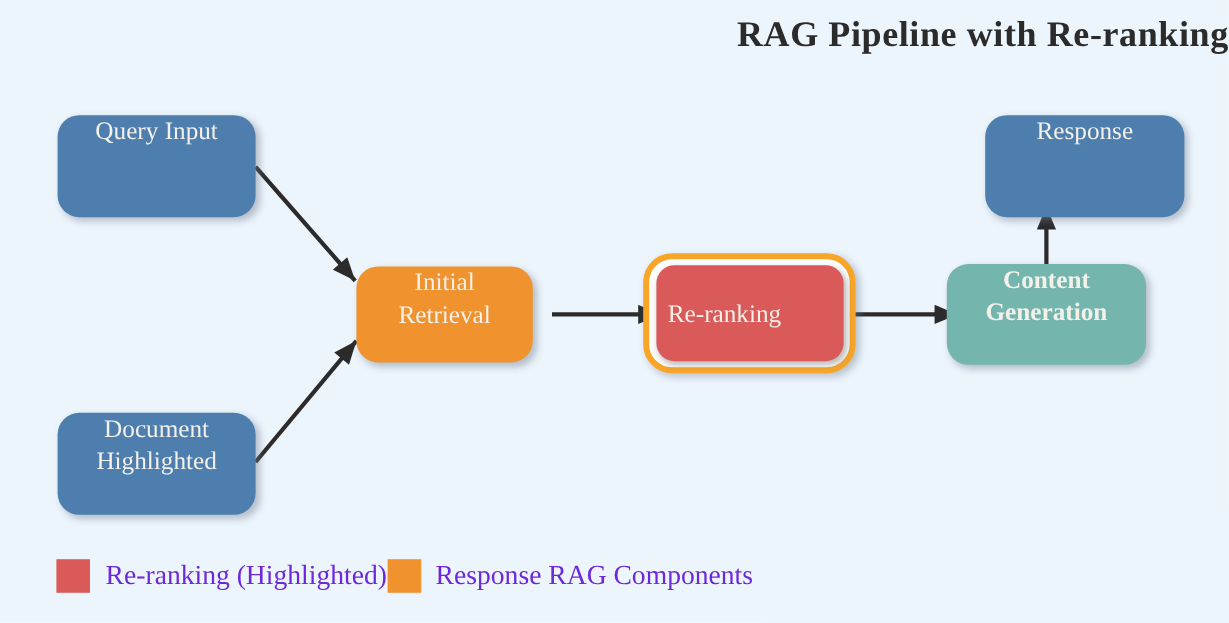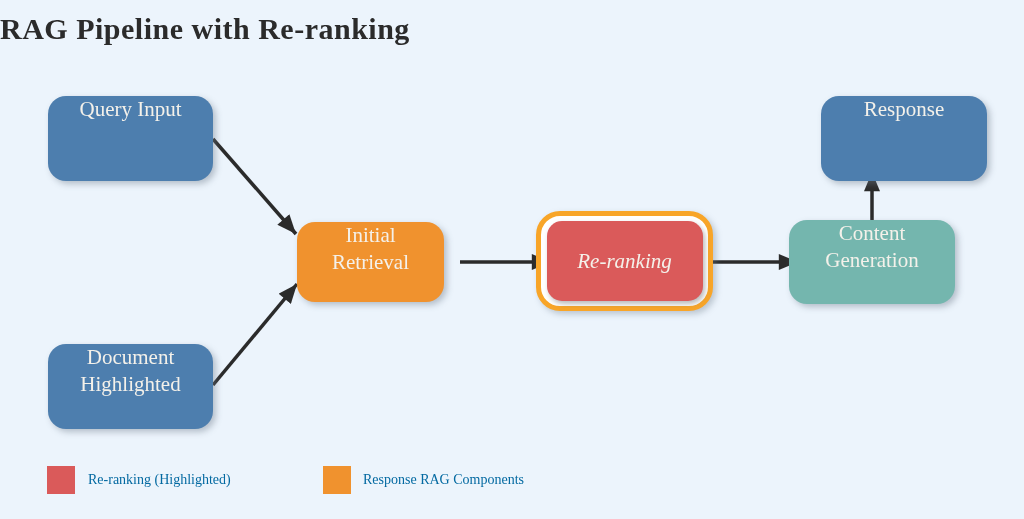--- a/index.html
+++ b/index.html
@@ -5,21 +5,21 @@
   html,body{margin:0;padding:0;}
   .canvas{
     position:relative;
     width:1024px;height:519px;
     background:#ecf4fc;
     font-family:"Liberation Serif", serif;
     overflow:hidden;
   }
   .title{
     position:absolute;top:12px;left:0;width:100%;
-    margin:0;text-align:left;
+    margin:0;text-align:right;
     font-size:30px;font-weight:bold;color:#2b2b2b;
     letter-spacing:.5px;
   }
   .arrows{position:absolute;top:0;left:0;pointer-events:none;}
   .arrows line{stroke:#2b2b2b;stroke-width:3.5;}
   .node{
     position:absolute;
     display:flex;align-items:flex-start;justify-content:center;
     text-align:center;
     color:#f4f1ea;font-size:21px;line-height:1.3;
@@ -27,44 +27,44 @@
     box-shadow:3px 3px 6px rgba(110,125,140,0.45);
     padding:0 10px;box-sizing:border-box;
   }
   .node-blue{background:#4d7eae;}
   .node-orange{background:#f0922e;}
   .node-teal{background:#74b6ae;}
   .node-red{
     background:#da5a5a;border-radius:15px;
     box-shadow:2px 3px 5px rgba(120,120,120,0.5);
     position:static;width:156px;height:80px;
-    display:flex;align-items:center;justify-content:center;
-    color:#f4f1ea;font-size:21px;padding:0 10px;box-sizing:border-box;font-style:italic;
+    display:flex;align-items:center;
+    color:#f4f1ea;font-size:21px;padding:0 10px;box-sizing:border-box;
   }
   .pos-query{left:48px;top:96px;width:165px;height:85px;}
   .pos-doc{left:48px;top:344px;width:165px;height:85px;}
   .pos-initial{left:297px;top:222px;width:147px;height:80px;}
-  .pos-content{left:789px;top:220px;width:166px;height:84px;}
+  .pos-content{left:789px;top:220px;width:166px;height:84px;font-weight:bold;}
   .pos-response{left:789px;top:96px;width:166px;height:85px;margin-left:32px;}
   .highlight-ring{
     position:absolute;left:536px;top:211px;width:177px;height:100px;
     box-sizing:border-box;
     border:5px solid #f8a528;border-radius:24px;
     background:#ffffff;
     display:flex;align-items:center;justify-content:center;
     box-shadow:3px 3px 6px rgba(110,125,140,0.4);
   }
   .legend-swatch{
     position:absolute;width:28px;height:28px;top:466px;
   }
   .legend-swatch.red{left:47px;background:#da5a5a;}
   .legend-swatch.orange{left:323px;background:#f0922e;}
   .legend-label{
     position:absolute;top:465px;height:30px;line-height:30px;
-    font-size:14px;color:#0369a1;white-space:nowrap;
+    font-size:23px;color:#6d28d9;white-space:nowrap;
   }
   .legend-label.first{left:88px;}
   .legend-label.second{left:363px;}
 </style>
 </head>
 <body>
 
 <div class="canvas">
 
   <h1 class="title">RAG Pipeline with Re-ranking</h1>

